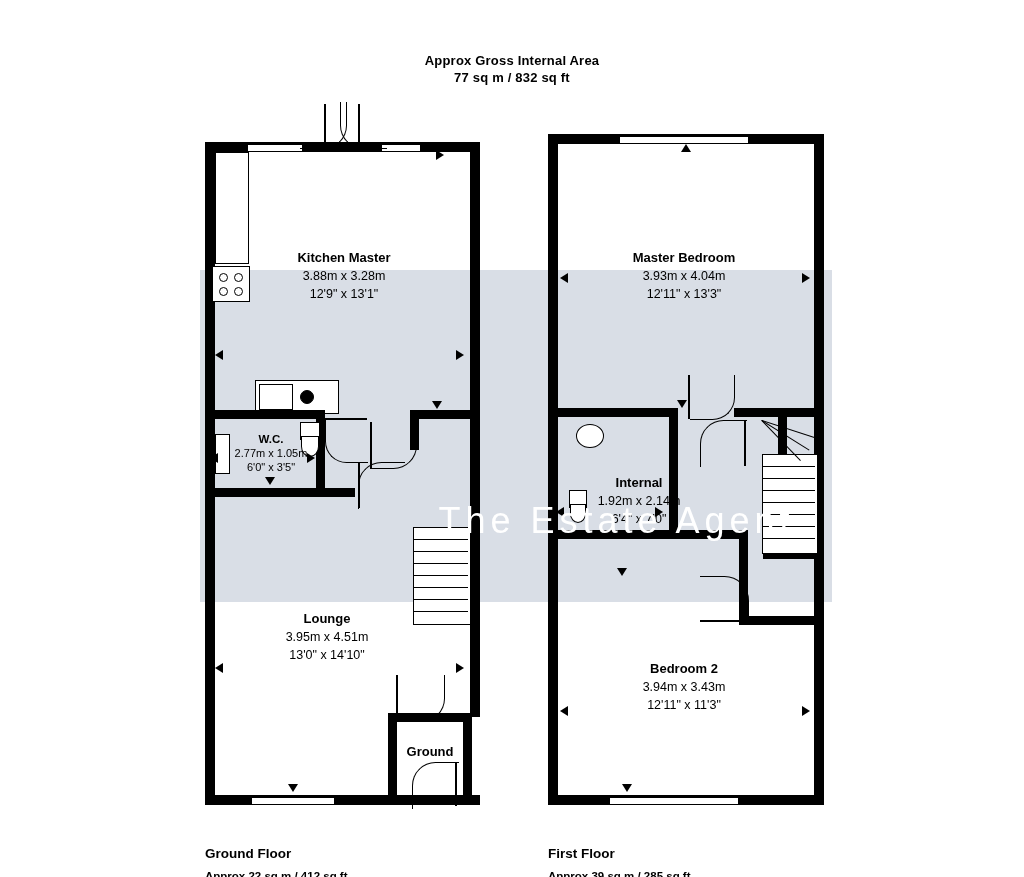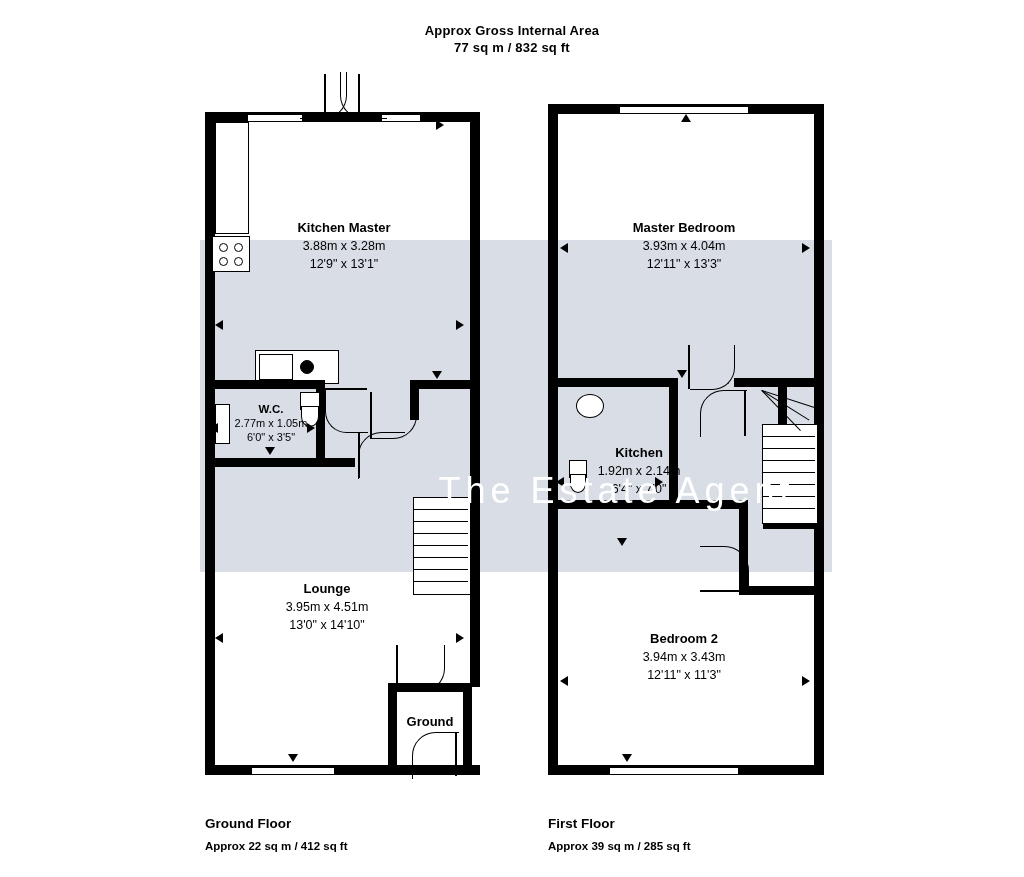--- a/index.html
+++ b/index.html
@@ -11,20 +11,21 @@
     width: 1024px;
     height: 877px;
     position: relative;
     font-family: "Liberation Sans", sans-serif;
     color: #000000;
     overflow: hidden;
   }
   .stage {
     position: absolute;
     inset: 0;
+    margin-top: 30px;
   }
 
   
   .header {
     position: absolute;
     top: 22px;
     left: 0;
     width: 1024px;
     text-align: center;
     font-size: 13px;
@@ -284,21 +285,21 @@
     <div class="ar ar-l" style="left:560px; top:676px;"></div>
     <div class="ar ar-r" style="left:802px; top:676px;"></div>
     <div class="ar ar-d" style="left:622px; top:754px;"></div>
 
     <div class="room" style="left:572px; top:219px; width:224px;">
       <div class="nm">Master Bedroom</div>
       <div>3.93m x 4.04m</div>
       <div>12'11" x 13'3"</div>
     </div>
     <div class="room" style="left:540px; top:444px; width:198px;">
-      <div class="nm">Kitchen</div>
+      <div class="nm">Internal</div>
       <div>1.92m x 2.14m</div>
       <div>6'4" x 7'0"</div>
     </div>
     <div class="room" style="left:572px; top:630px; width:224px;">
       <div class="nm">Bedroom 2</div>
       <div>3.94m x 3.43m</div>
       <div>12'11" x 11'3"</div>
     </div>
   </div>
 

